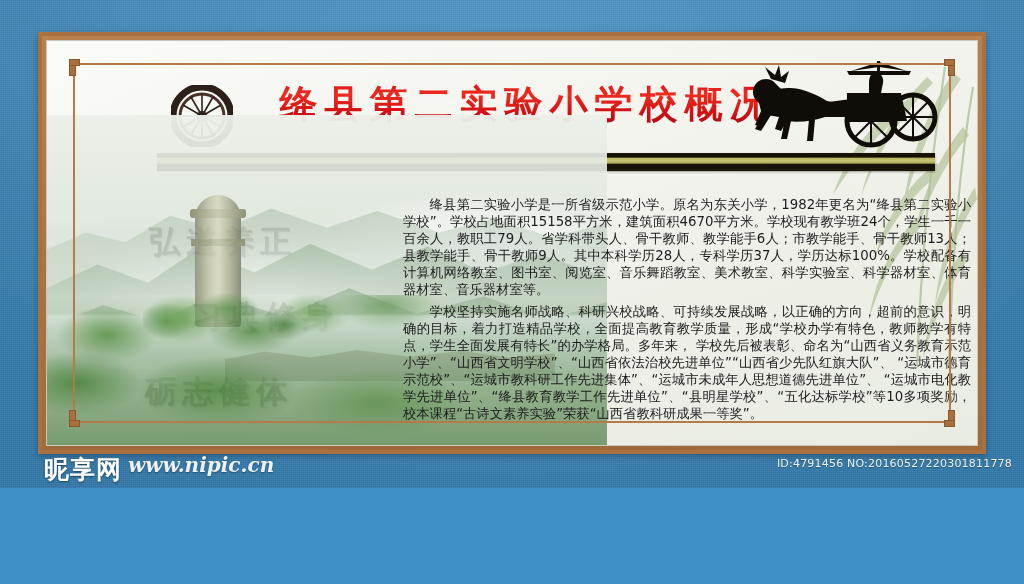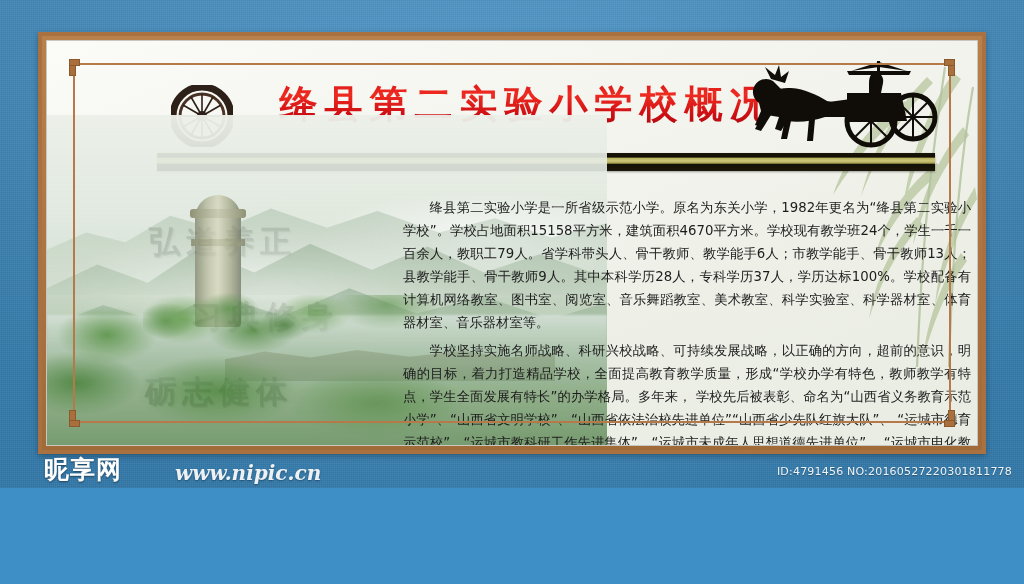--- a/index.html
+++ b/index.html
@@ -171,41 +171,41 @@
   }
   .sl-0{padding-left:36px;}
   .sl-1{padding-left:78px;}
   .sl-2{padding-left:32px;}
   .sl-3{padding-left:76px;}
 
   
   .body-text{
     position:absolute;left:356px;top:155px;width:568px;
     font-family:"DejaVu Sans","Liberation Sans",sans-serif;
-    font-size:13.3px;color:#1c1c1c;line-height:23px;
+    font-size:13.3px;color:#1c1c1c;line-height:17px;
     text-align:justify;text-justify:inter-character;
   }
   .body-text p{margin:0 0 5px 0;text-indent:2em;}
 
   
   .wm{
-    position:absolute;left:8px;bottom:2px;display:flex;align-items:flex-end;gap:6px;padding-left:36px;
+    position:absolute;left:8px;bottom:2px;display:flex;align-items:flex-start;gap:6px;padding-left:36px;
   }
   .wm-cn{
     font-family:"DejaVu Sans","Liberation Sans",sans-serif;
     font-weight:bold;font-size:25px;color:#ffffff;letter-spacing:1px;
     text-shadow:0 1px 2px rgba(0,0,0,.45);
   }
   .wm-url{
     font-family:"DejaVu Serif","Liberation Serif",serif;
     font-style:italic;font-weight:bold;font-size:20px;color:rgba(255,255,255,.92);
-    text-shadow:0 1px 2px rgba(0,0,0,.35);padding-bottom:1px;margin-left:47px;
+    text-shadow:0 1px 2px rgba(0,0,0,.35);padding-bottom:1px;
   }
   .idtag{
-    position:absolute;right:12px;bottom:10px;
+    position:absolute;right:12px;bottom:18px;
     font-family:"DejaVu Sans","Liberation Sans",sans-serif;
     font-size:11px;color:#ffffff;opacity:.92;letter-spacing:.2px;
     text-shadow:0 1px 1px rgba(0,0,0,.35);
     margin-left:28px;
   }
 </style>
 </head>
 <body>
 
 <div id="stage">

